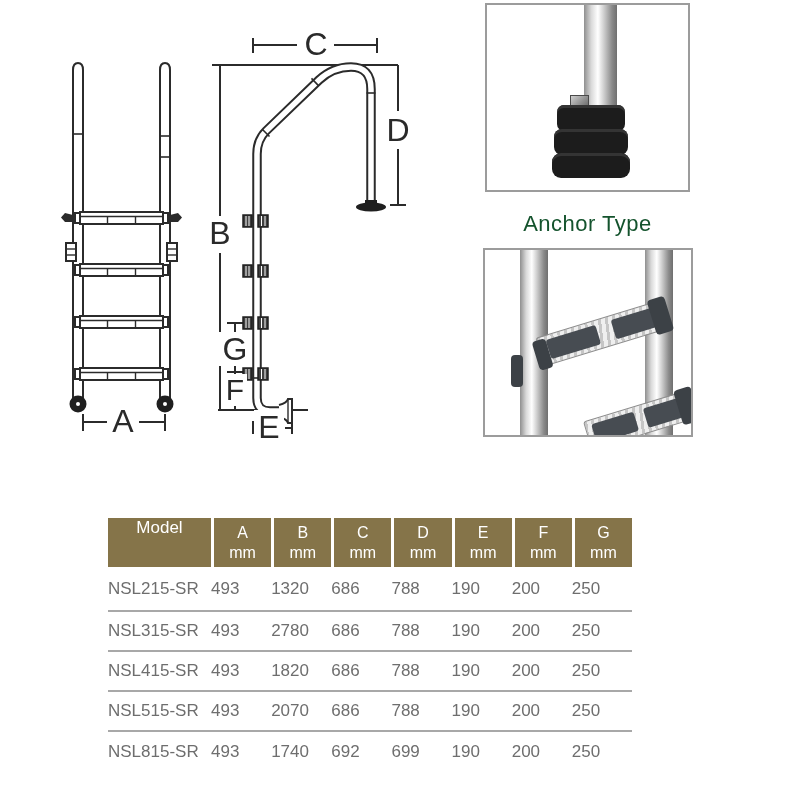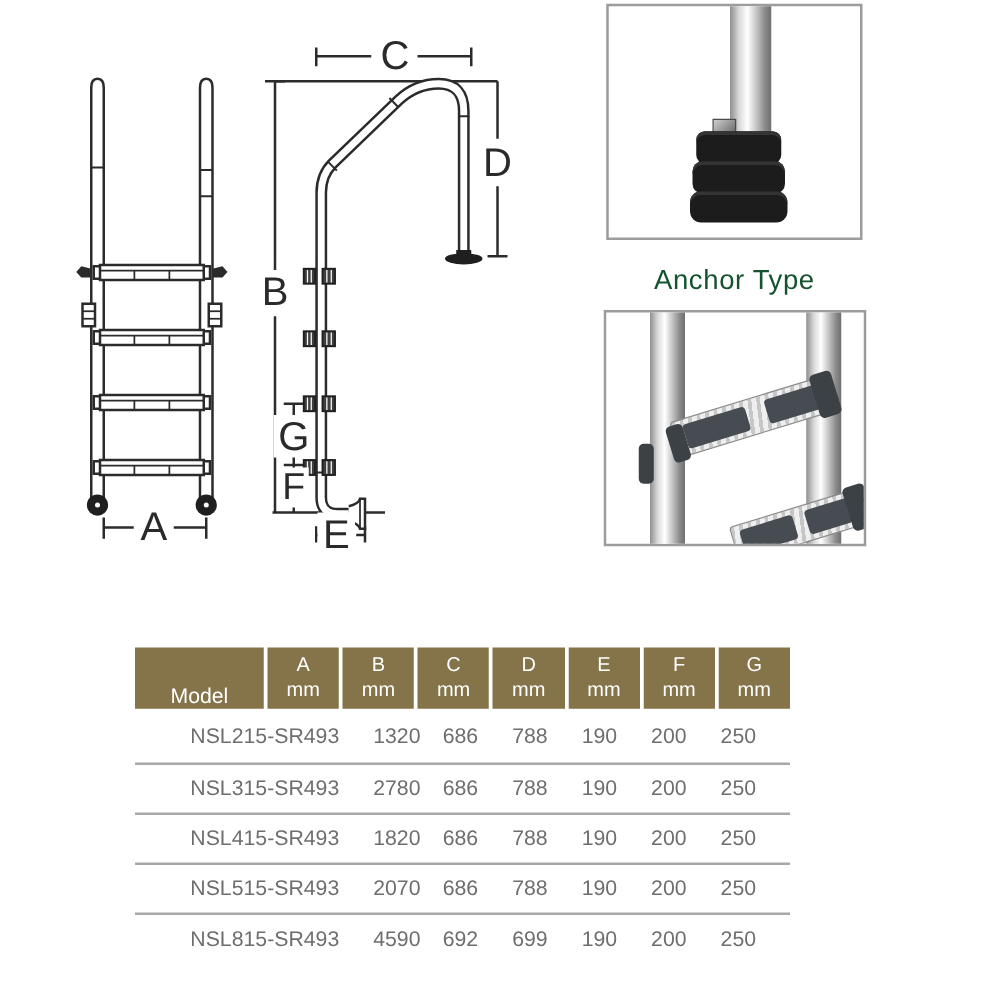--- a/index.html
+++ b/index.html
@@ -47,28 +47,28 @@
   .step-pad { position: absolute; top: 4px; height: 20px; background: #474c52; border-radius: 3px; }
   .step-clamp { position: absolute; background: #3c4146; border-radius: 4px; }
 
   
   .spec-table { position: absolute; left: 108px; top: 518px; width: 524px; }
   .spec-header { display: flex; gap: 3px; height: 49px; }
   .hcell {
     background: #857449; color: #ffffff; display: flex; flex-direction: column;
     align-items: center; justify-content: center; line-height: 1.2; font-size: 16px;
   }
-  .hcell.model { width: 103px; font-size: 17px; justify-content: flex-end; }
+  .hcell.model { width: 103px; font-size: 17px; justify-content: flex-start; }
   .hcell.col { flex: 1; }
   .spec-rows { width: 100%; }
   .srow { display: flex; height: 40px; align-items: center; color: #6e6e6e; font-size: 17px;
           border-bottom: 2px solid #a8a8a8; }
   .srow.first { height: 45px; }
   .srow.last { border-bottom: none; }
-  .srow .cell-model { width: 103px; text-align: right; margin-left: 32px; }
+  .srow .cell-model { width: 103px; text-align: left; }
   .srow .cell-val { flex: 1; text-align: left; }
 </style>
 </head>
 <body>
 
 <div class="screen">
 
   <svg id="front-view" class="drawing" width="200" height="420" viewBox="0 0 200 420">
     <g stroke="#2b2b2b" fill="none" stroke-width="2">
       <path d="M33,364 L33,30 Q33,23 38,23 Q43,23 43,30 L43,364" fill="#ffffff"></path>
@@ -342,21 +342,21 @@
           <div class="cell-val">2070</div>
           <div class="cell-val">686</div>
           <div class="cell-val">788</div>
           <div class="cell-val">190</div>
           <div class="cell-val">200</div>
           <div class="cell-val">250</div>
         </div>
         <div class="srow last">
           <div class="cell-model">NSL815-SR</div>
           <div class="cell-val">493</div>
-          <div class="cell-val">4590</div>
+          <div class="cell-val">1740</div>
           <div class="cell-val">692</div>
           <div class="cell-val">699</div>
           <div class="cell-val">190</div>
           <div class="cell-val">200</div>
           <div class="cell-val">250</div>
         </div>
       </div>
   </div>
 
 </div>

